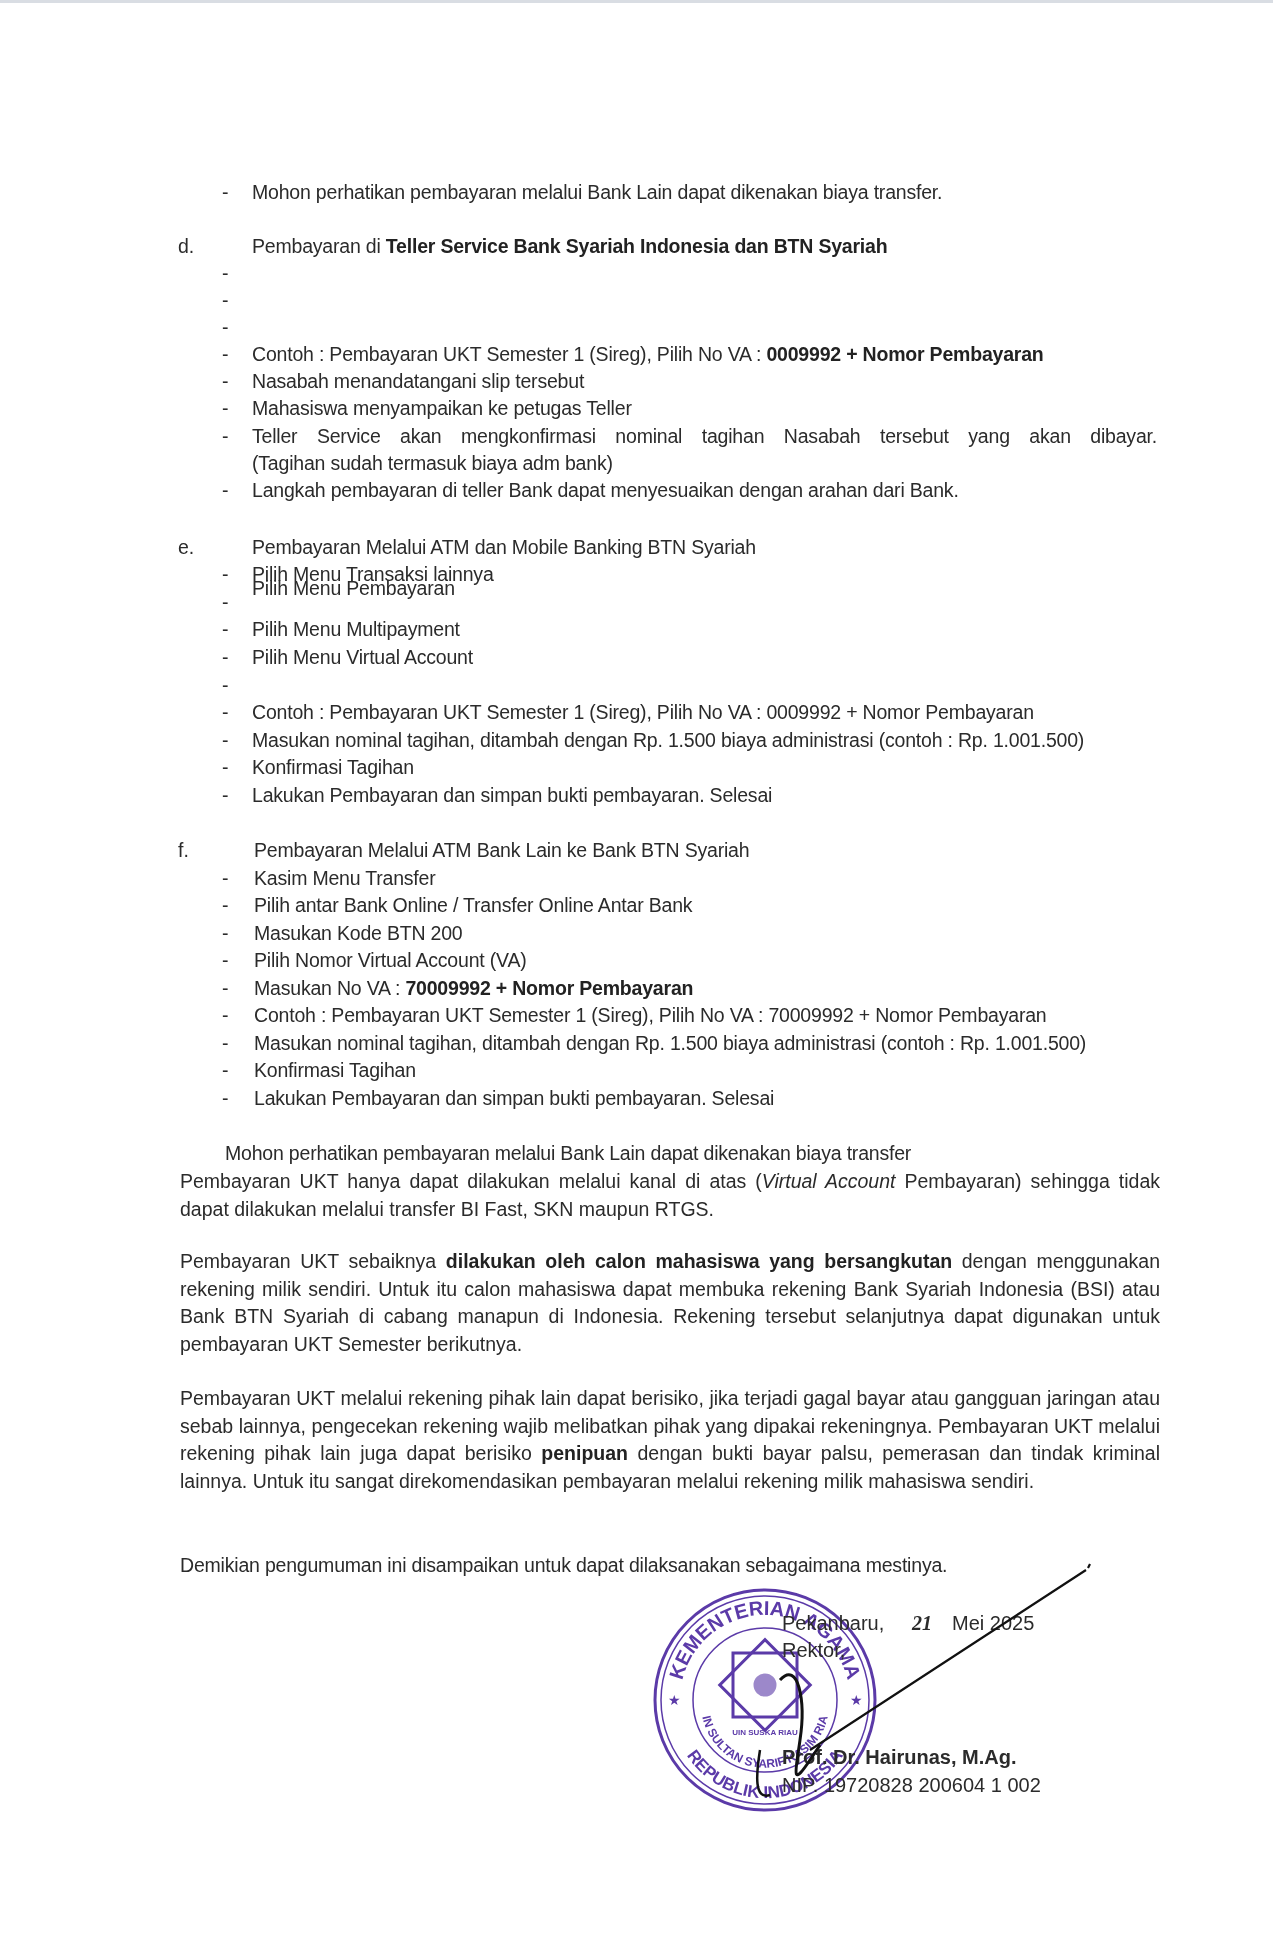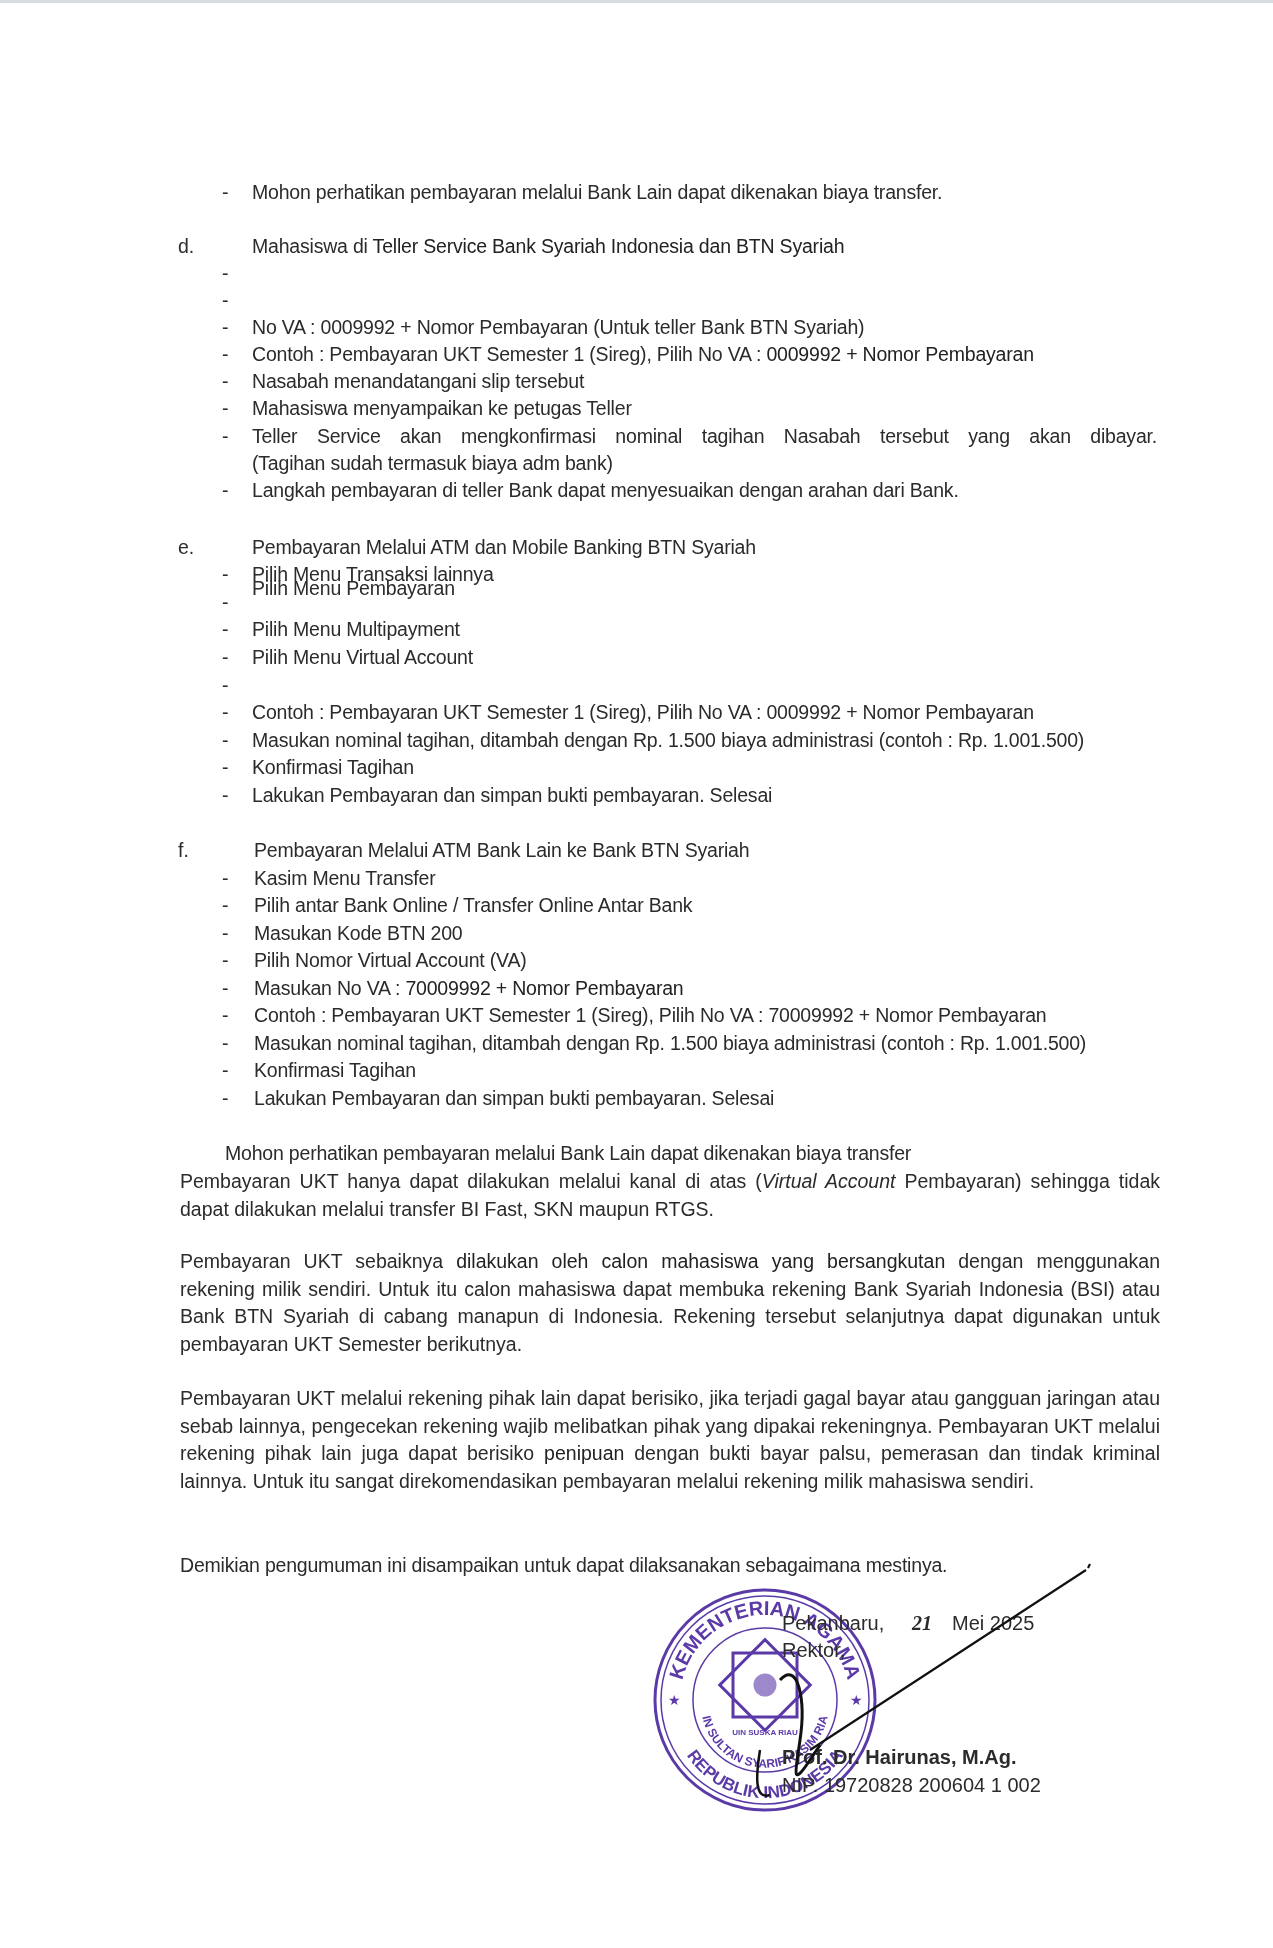--- a/index.html
+++ b/index.html
@@ -10,45 +10,44 @@
   .scan-edge { position: absolute; left: 0; top: 0; width: 1273px; height: 3px; background: #d9dde3; }
   .page { position: absolute; left: 0; top: 0; width: 1273px; height: 1948px; }
   .line {
     position: absolute; font-size: 19.5px; line-height: 24px; white-space: nowrap;
     letter-spacing: -0.2px;
   }
   .dash { position: absolute; left: 222px; font-size: 19.5px; line-height: 24px; }
   .label { position: absolute; left: 178px; font-size: 19.5px; line-height: 24px; }
   .txt { left: 252px; }
   .para { position: absolute; left: 180px; width: 980px; font-size: 19.5px; line-height: 27.5px; text-align: justify; }
-  b { font-weight: normal; color: #222; }
+  b { font-weight: bold; color: #222; }
   i { font-style: italic; }
   .sig { position: absolute; font-size: 20px; line-height: 24px; white-space: nowrap; text-align: center; }
   .stamp { position: absolute; left: 650px; top: 1585px; width: 230px; height: 230px; }
   .sign { position: absolute; left: 620px; top: 1560px; width: 480px; height: 260px; }
 </style>
 </head>
 <body>
 
 <div class="scan-edge"></div>
 
 <div class="page">
 
   <span class="dash" style="top:180px">-</span>
   <span class="line txt" style="top:180px">Mohon perhatikan pembayaran melalui Bank Lain dapat dikenakan biaya transfer.</span>
 
   <span class="label" style="top:234px">d.</span>
-  <span class="line txt" style="top:234px"><span>Mahasiswa di </span><b>Teller Service Bank Syariah Indonesia dan BTN Syariah</b></span>
+  <span class="line txt" style="top:234px"><span>Pembayaran di </span><b>Teller Service Bank Syariah Indonesia dan BTN Syariah</b></span>
 
   <span class="dash" style="top:261px">-</span>
 
   <span class="dash" style="top:288px">-</span>
 
   <span class="dash" style="top:315px">-</span>
-  <span class="line txt" style="top:315px">No VA : 0009992 + Nomor Pembayaran (Untuk teller Bank BTN Syariah)</span>
 
   <span class="dash" style="top:342px">-</span>
   <span class="line txt" style="top:342px"><span>Contoh : Pembayaran UKT Semester 1 (Sireg), Pilih No VA : </span><b>0009992 + Nomor Pembayaran</b></span>
 
   <span class="dash" style="top:369px">-</span>
   <span class="line txt" style="top:369px">Nasabah menandatangani slip tersebut</span>
 
   <span class="dash" style="top:396px">-</span>
   <span class="line txt" style="top:396px">Mahasiswa menyampaikan ke petugas Teller</span>
 

